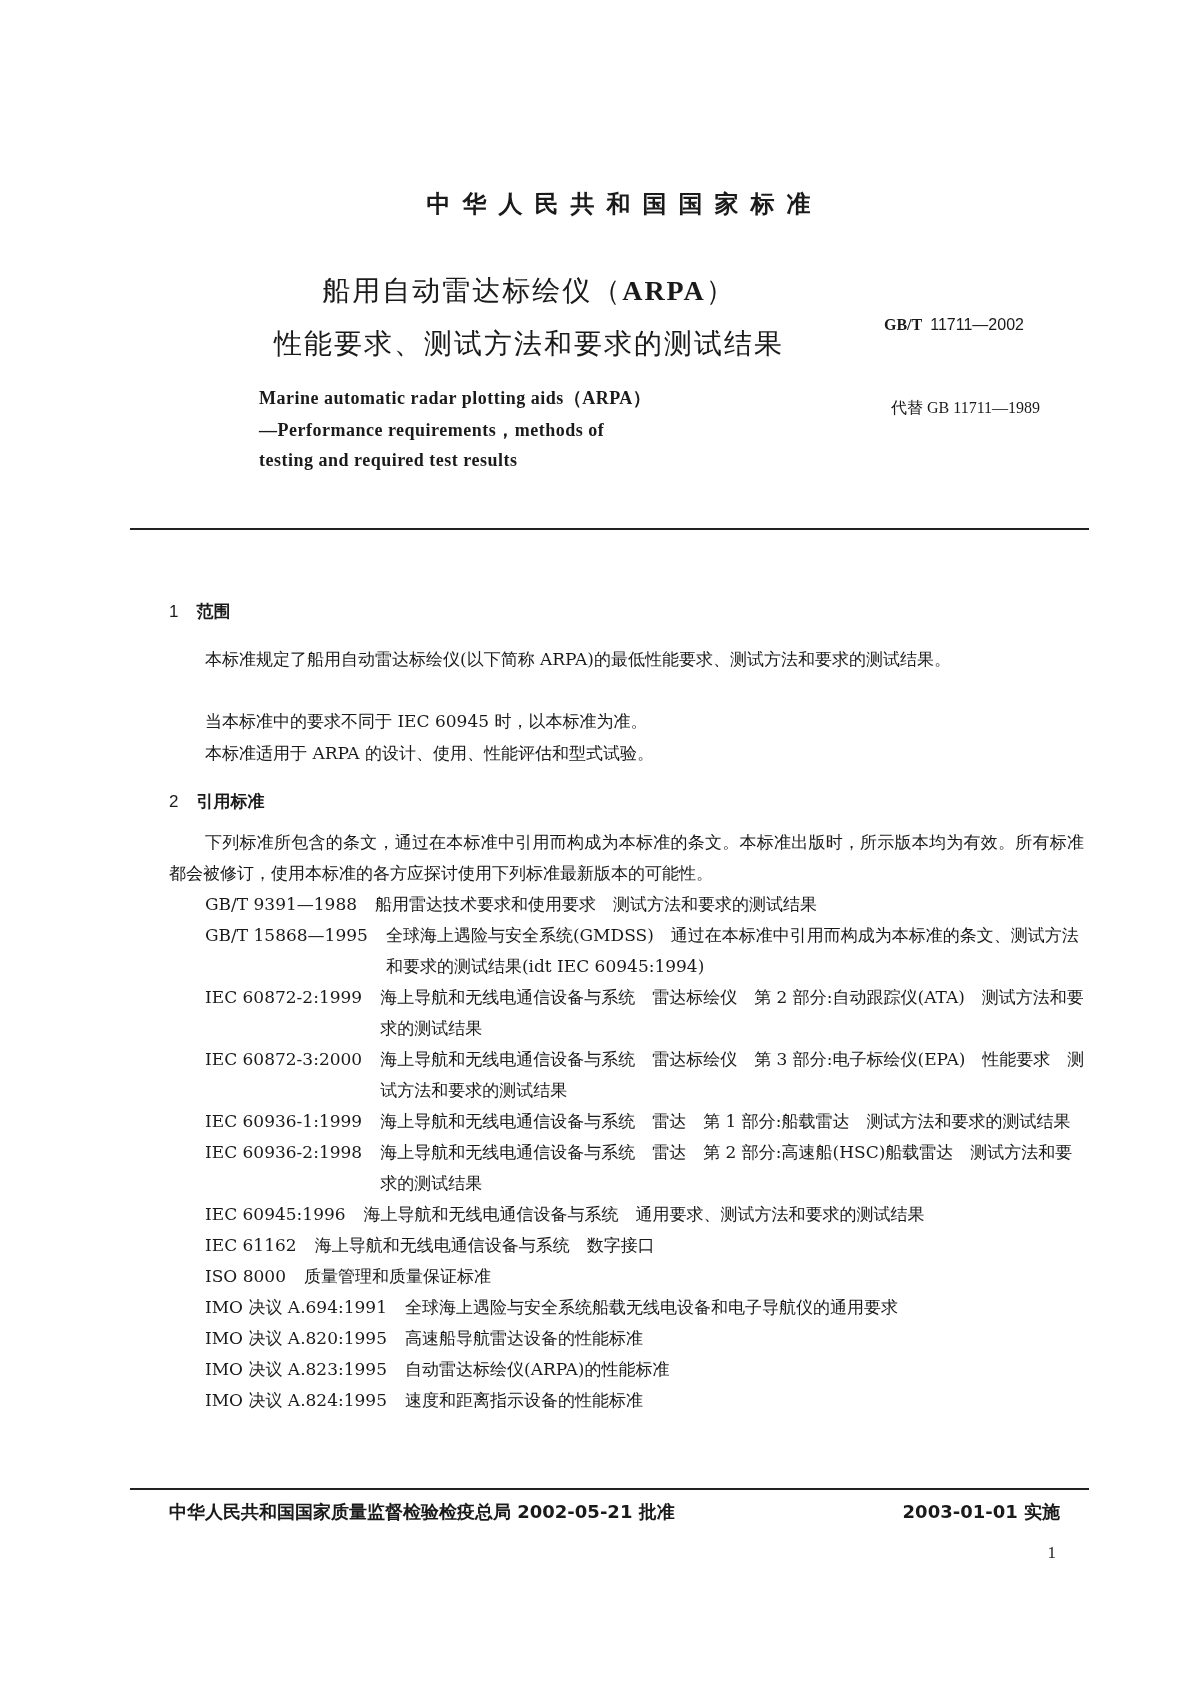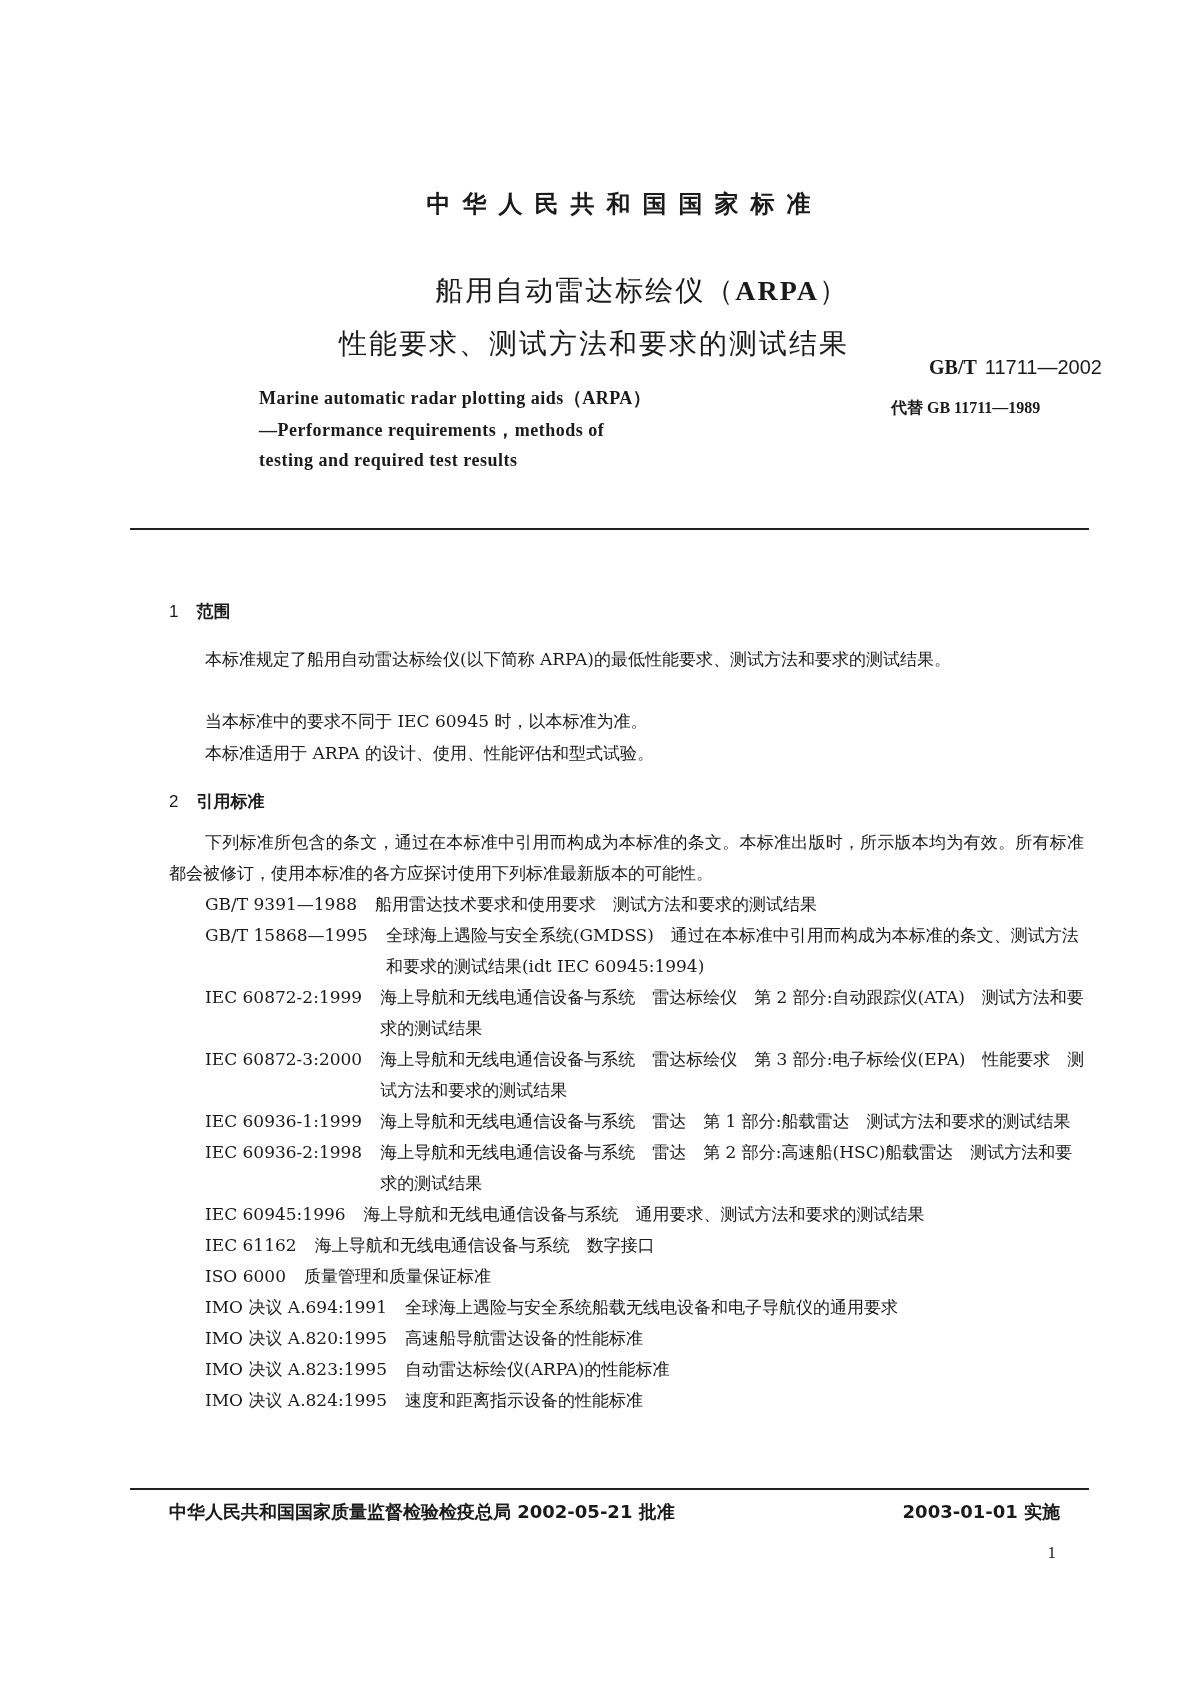--- a/index.html
+++ b/index.html
@@ -8,37 +8,35 @@
     color: #1a1a1a;
     font-family: "DejaVu Serif", "Liberation Serif", serif;
   }
   .abs { position: absolute; padding-left: 29px; }
   .header-title {
     left: 0; width: 1191px; top: 188px; text-align: center;
     font-family: "DejaVu Sans", "Liberation Sans", sans-serif;
     font-size: 24px; letter-spacing: 12px; font-weight: bold;
   }
   .cn-title {
-    left: 180px; width: 640px; text-align: right;
+    left: 180px; width: 640px; text-align: center;
     font-family: "DejaVu Sans", "Liberation Sans", sans-serif;
     font-size: 28px; letter-spacing: 2px;
   }
   .cn-title.l1 { top: 272px; }
   .cn-title.l2 { top: 325px; }
   .cn-title b { font-family: "Liberation Serif", serif; font-weight: bold; }
   .std-no {
-    left: 855px; top: 356px; font-size: 20px;
+    left: 855px; top: 316px; font-size: 16px;
     font-family: "Liberation Sans", sans-serif;
-    margin-left: 45px;
   }
   .std-no .gbt { font-family: "Liberation Serif", serif; font-weight: bold; margin-right: 8px; }
   .replaces {
     left: 862px; top: 398px; font-size: 16px;
     font-family: "Liberation Serif", serif;
-    font-weight: bold;
   }
   .en-title {
     left: 230px; width: 500px; text-align: left;
     font-family: "Liberation Serif", serif; font-weight: bold;
     font-size: 18px; letter-spacing: 0.5px;
   }
   .en-title.l1 { top: 386px; }
   .en-title.l2 { top: 418px; }
   .en-title.l3 { top: 450px; }
   .rule { left: 130px; width: 930px; height: 2px; background: #222; }
@@ -127,21 +125,21 @@
     </div>
   <div class="ref">
       <span class="code">IEC 60945:1996</span>
       <span class="desc">海上导航和无线电通信设备与系统　通用要求、测试方法和要求的测试结果</span>
     </div>
   <div class="ref">
       <span class="code">IEC 61162</span>
       <span class="desc">海上导航和无线电通信设备与系统　数字接口</span>
     </div>
   <div class="ref">
-      <span class="code">ISO 6000</span>
+      <span class="code">ISO 8000</span>
       <span class="desc">质量管理和质量保证标准</span>
     </div>
   <div class="ref">
       <span class="code">IMO 决议 A.694:1991</span>
       <span class="desc">全球海上遇险与安全系统船载无线电设备和电子导航仪的通用要求</span>
     </div>
   <div class="ref">
       <span class="code">IMO 决议 A.820:1995</span>
       <span class="desc">高速船导航雷达设备的性能标准</span>
     </div>

